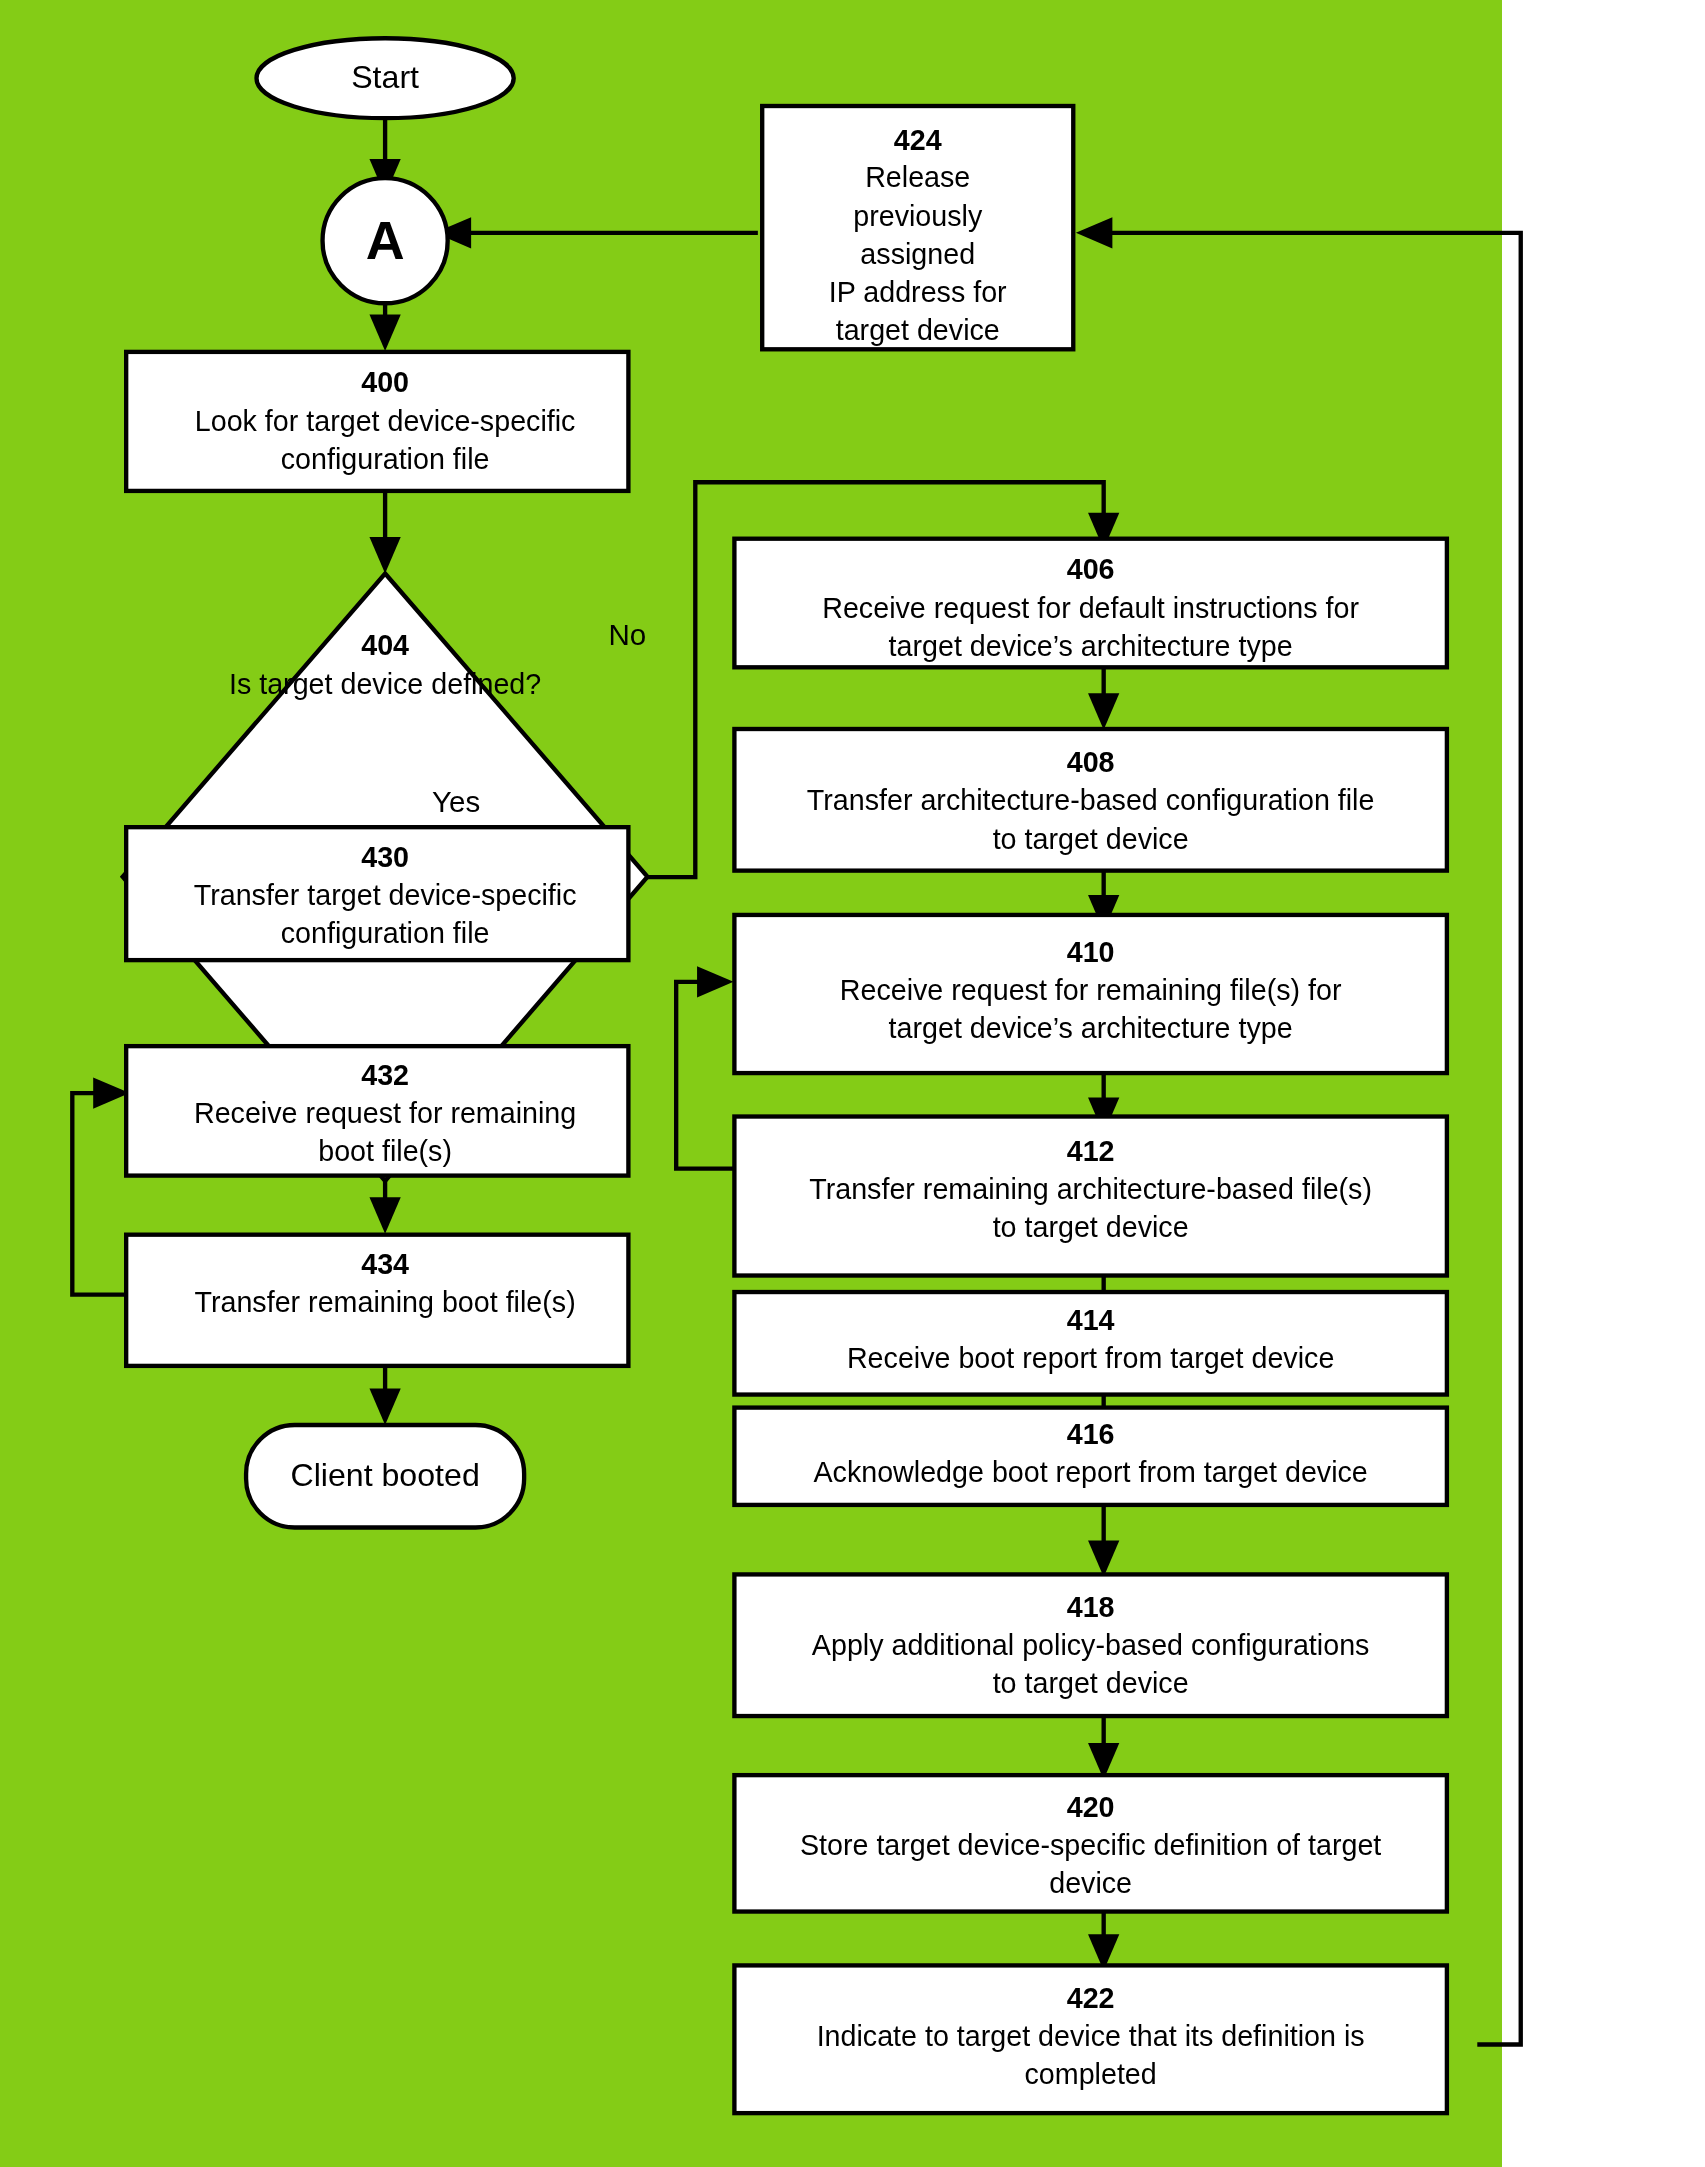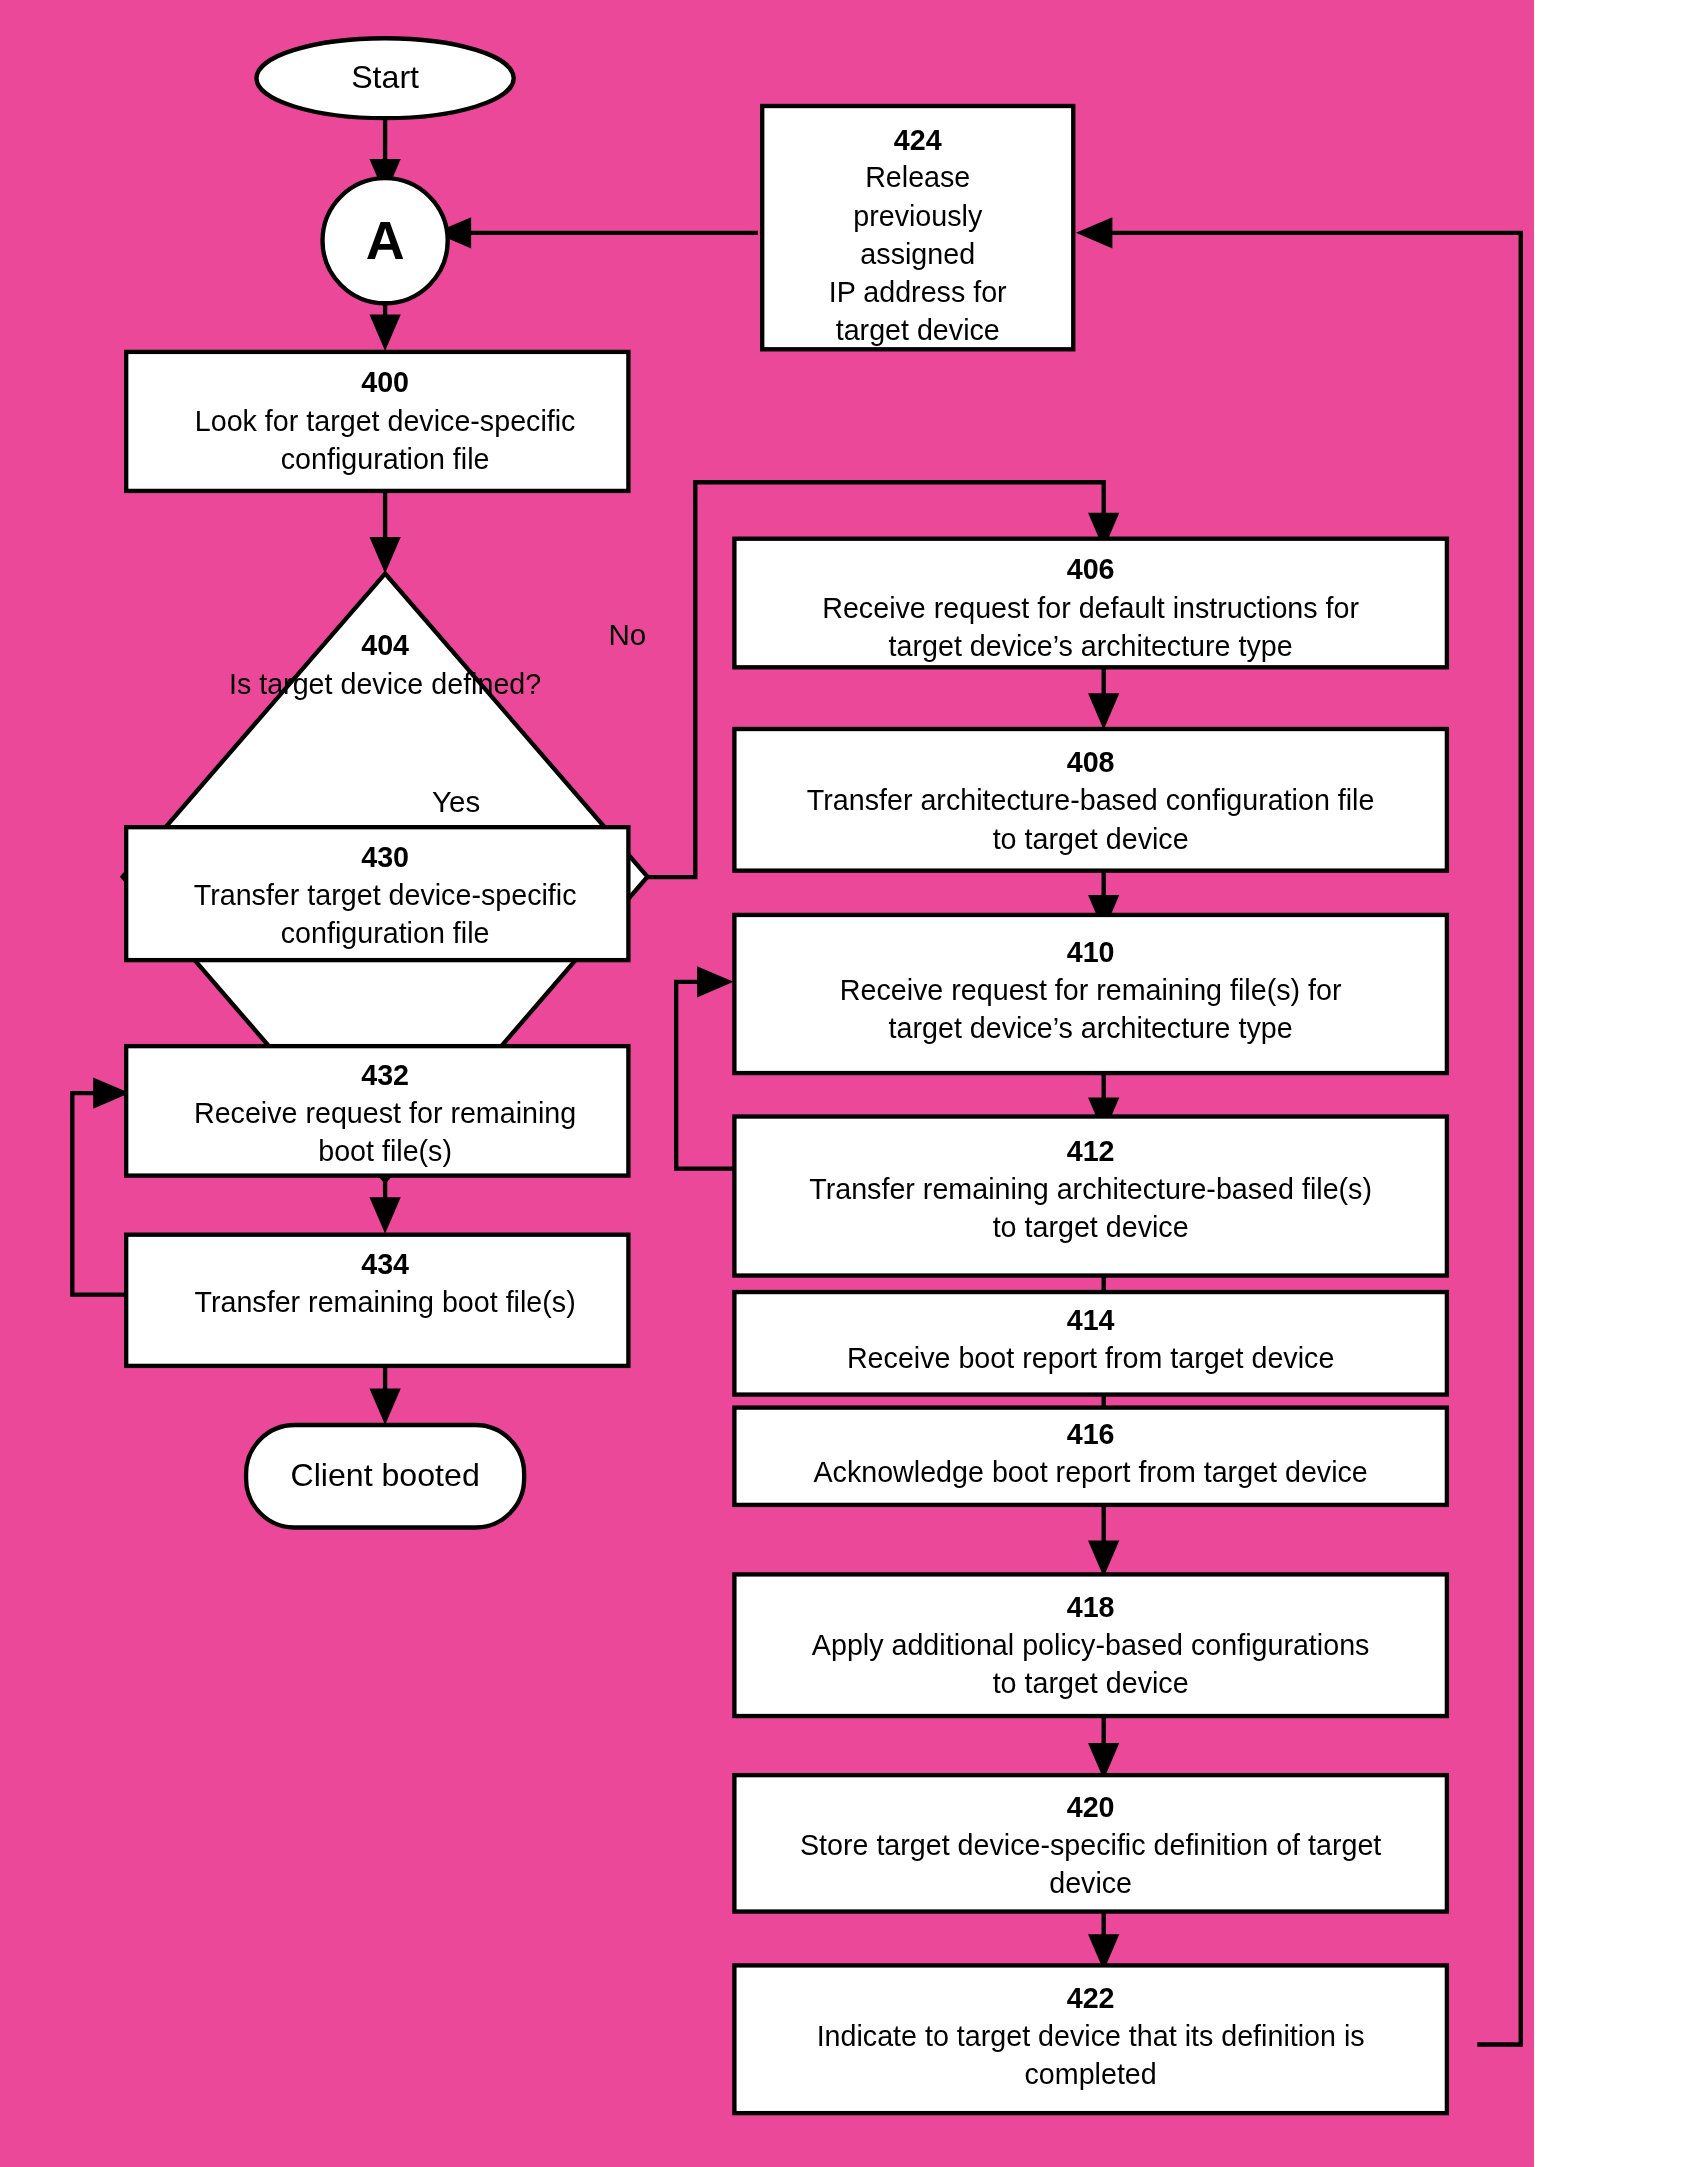--- a/index.html
+++ b/index.html
@@ -4,23 +4,22 @@
 <style>
   html, body {
     margin: 0;
     padding: 0;
     background: #ffffff;
   }
   #page {
     position: relative;
     width: 1502px;
     height: 2167px;
-    background: #ec4899;
+    background: #84cc16;
     font-family: "Liberation Sans", sans-serif;
-    padding-left: 32px;
   }
   svg#flow {
     position: absolute;
     top: 0; left: 0;
     width: 1706px;
     height: 2167px;
     display: block;
   }
   .shape {
     fill: #ffffff;

